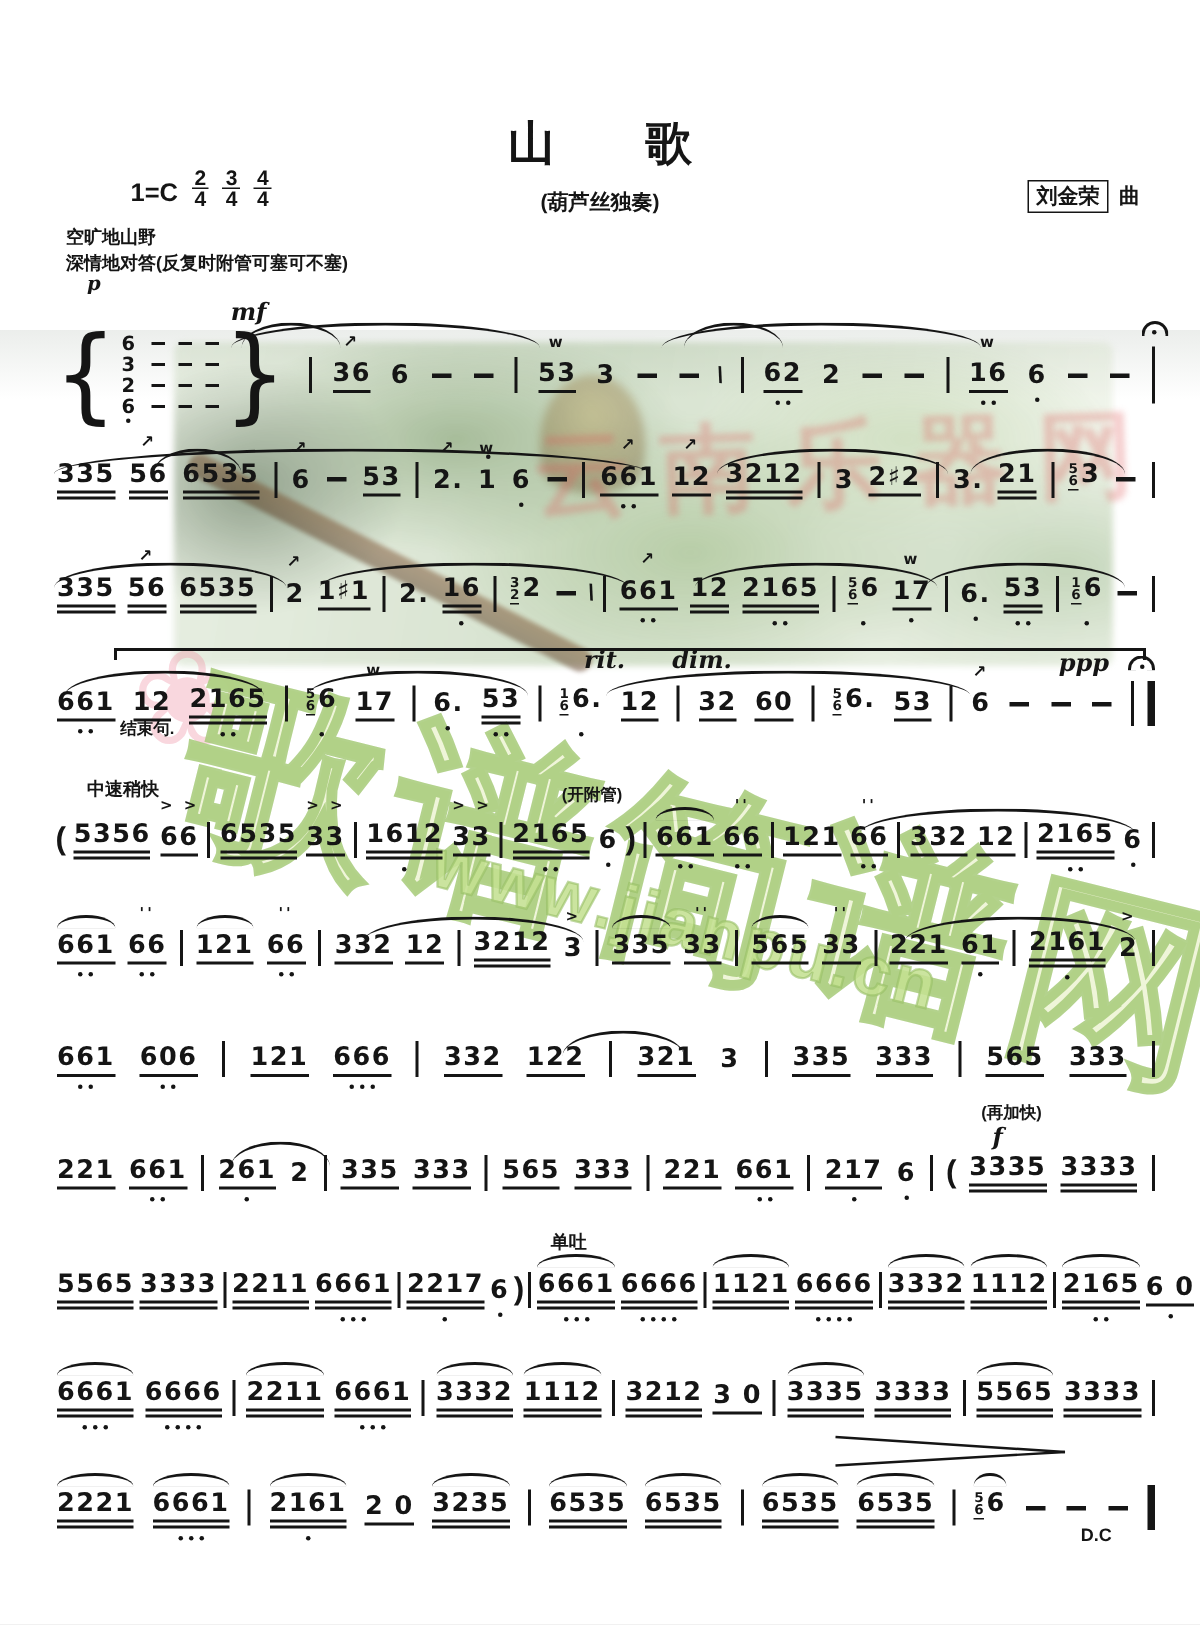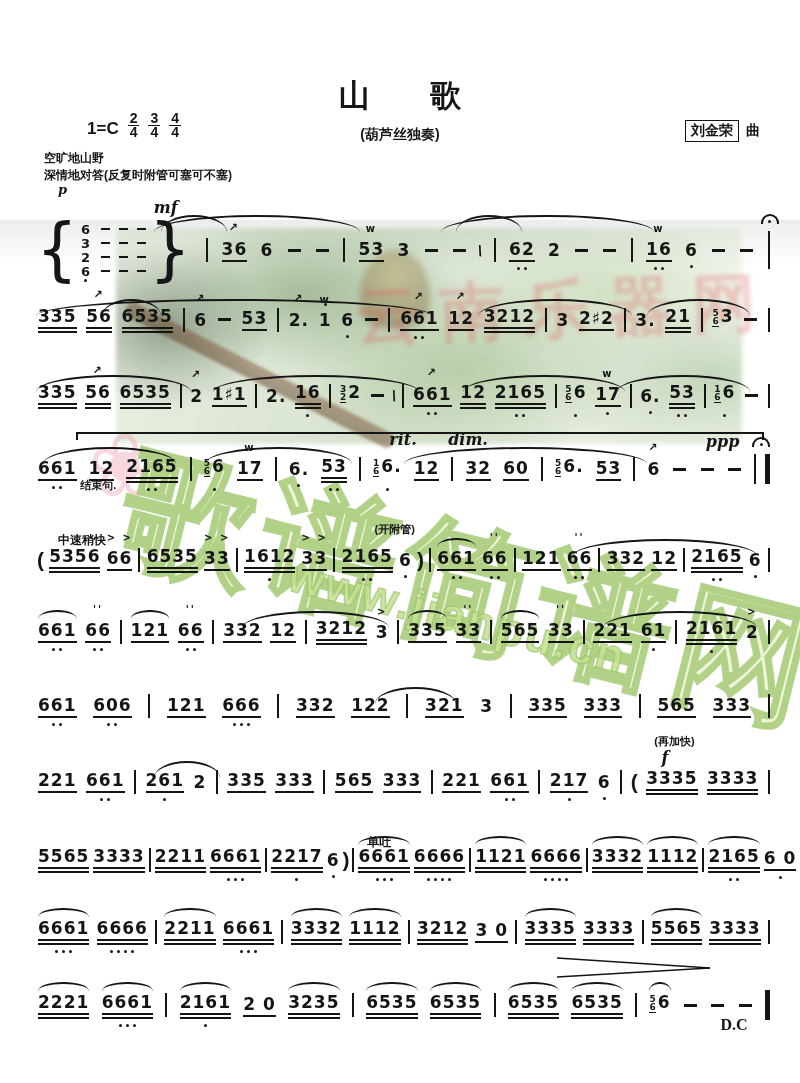--- a/index.html
+++ b/index.html
@@ -70,22 +70,22 @@
   .ferm:after{content:"";position:absolute;left:50%;top:4px;width:3px;height:3px;margin-left:-1.5px;
         background:#151515;border-radius:50%;}
   .ndash{width:13px;height:3px;background:#151515;margin:0 3px;flex:none;}
   .paren{font-size:21px;font-weight:bold;margin:0 1px;}
   .breath{font-size:15px;font-weight:bold;transform:rotate(8deg);}
   .arc{position:absolute;top:-7px;height:15px;border-top:2px solid #151515;
        border-radius:50% 50% 0 0/100% 100% 0 0;}
   .llabel{position:absolute;font-size:11px;font-weight:bold;white-space:nowrap;}
   .llabel.dyn{font-family:"DejaVu Serif",serif;font-style:italic;font-size:16px;}
   .llabel.cn{font-size:11px;}
-  .llabel.cnb{font-size:12px;margin-top:14px;}
-  .llabel.dc{font-size:16px;font-family:Liberation Serif, serif;}
+  .llabel.cnb{font-size:12px;}
+  .llabel.dc{font-size:12px;font-family:Liberation Sans, sans-serif;}
   
   .stack{display:flex;align-items:center;margin-right:4px;}
   .brace{font-size:66px;font-weight:400;line-height:56px;transform:scaleY(1.05);font-family:"DejaVu Sans",sans-serif;}
   .srows{display:flex;flex-direction:column;gap:1px;margin:0 3px;}
   .srow{display:flex;align-items:center;height:13px;}
   .snum{position:relative;width:11px;font-size:13px;font-weight:bold;font-family:"DejaVu Sans",sans-serif;line-height:13px;}
   .snum .dot{position:absolute;left:3px;bottom:-4px;}
   .sdash{width:9px;height:2.5px;background:#151515;margin-left:9px;}
   
   #volta{position:absolute;left:76px;top:432px;width:684px;height:6px;

